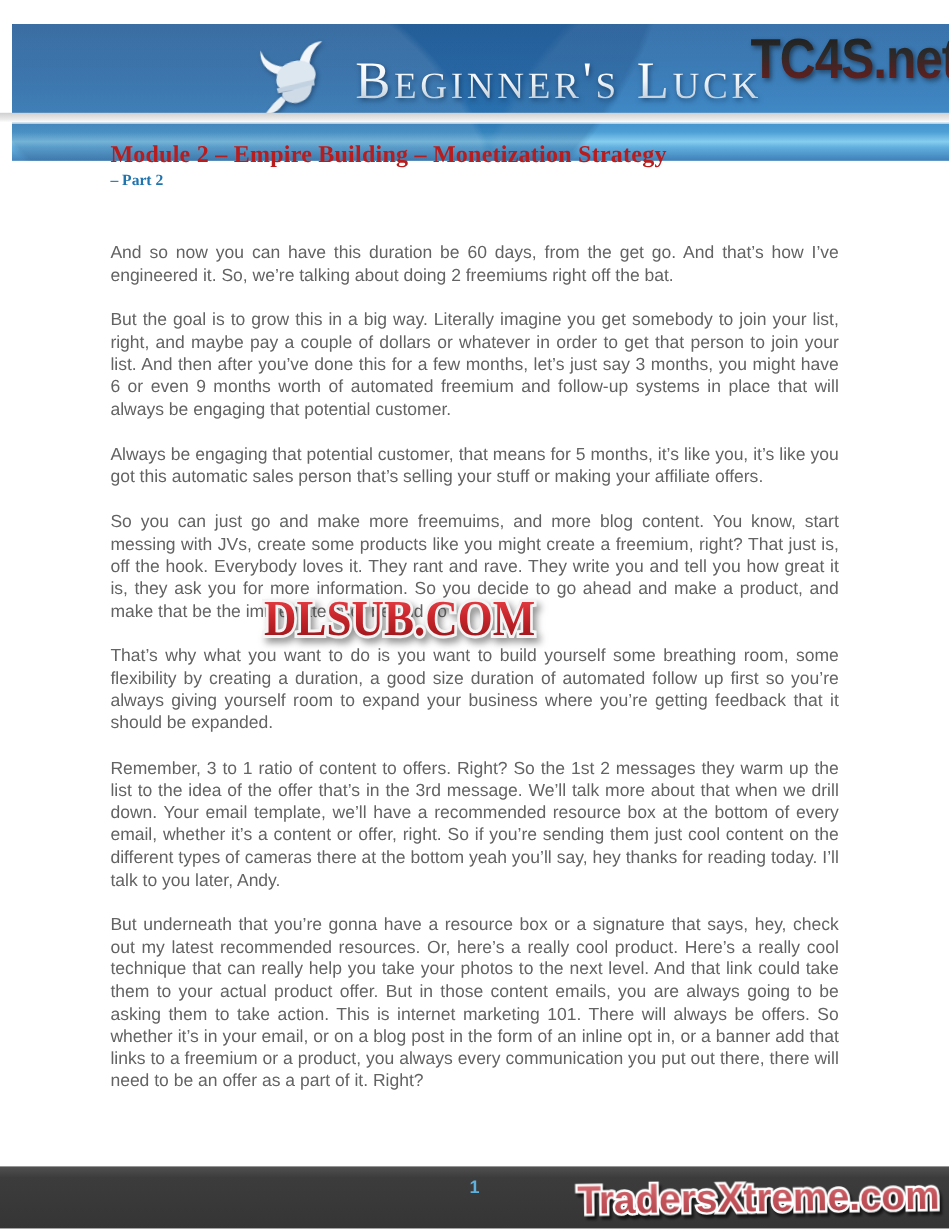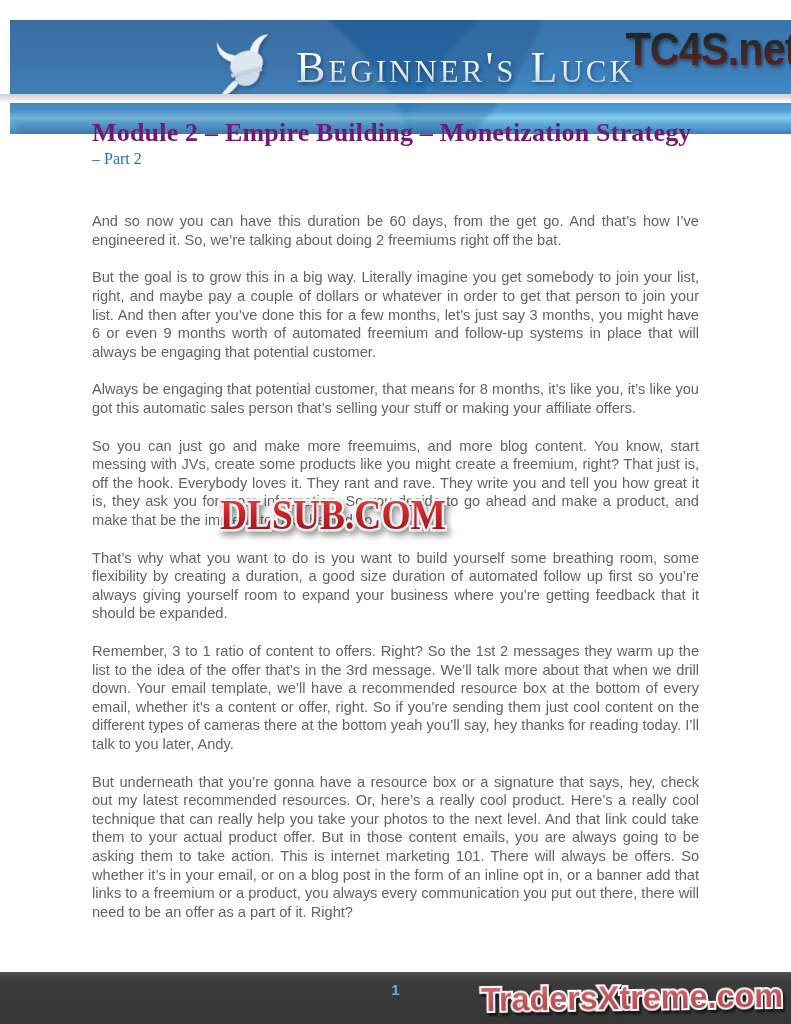--- a/index.html
+++ b/index.html
@@ -25,23 +25,23 @@
   .tc4s{position:absolute;top:1px;right:3px;font-size:47px;font-weight:bold;letter-spacing:-1px;
     transform:scaleX(0.88);transform-origin:100% 0;white-space:nowrap;
     background:linear-gradient(180deg,#1e1e1e 8%,#2b2a2a 42%,#5c201e 78%,#7c2a25 100%);
     -webkit-background-clip:text;background-clip:text;color:transparent;
     filter:drop-shadow(2px 2px 2px rgba(0,0,0,0.45));}
   .divider-strip{position:absolute;left:0;top:94px;width:791px;height:8px;
     background:linear-gradient(180deg,#cfcfcf,#ececec 70%,#ffffff);border-bottom:1px solid #fff;}
 
   
   .content{position:absolute;left:92px;top:118px;width:607px;}
-  h1{margin:0;font-family:"Liberation Serif",serif;font-weight:bold;font-size:26px;line-height:1.12;
-     color:#701a75;letter-spacing:0.2px;}
-  h2{margin:2px 0 0 0;font-family:"Liberation Serif",serif;font-weight:normal;font-size:16px;line-height:1.2;
+  h1{margin:0;font-family:"Liberation Serif",serif;font-weight:bold;font-size:20px;line-height:1.12;
+     color:#b91c1c;letter-spacing:0.2px;}
+  h2{margin:2px 0 0 0;font-family:"Liberation Serif",serif;font-weight:bold;font-size:13px;line-height:1.2;
      color:#1f74ae;}
   .body-text p{margin:19px 0 0 0;font-size:14.6px;line-height:18.6px;color:#636363;
      text-align:justify;}
   .body-text p:first-child{margin-top:44px;}
 
   
   .dlsub{position:absolute;left:214px;top:487px;width:238px;height:54px;
      filter:drop-shadow(3px 4px 3px rgba(60,60,60,0.55));}
   .traders{position:absolute;right:1px;bottom:4px;width:316px;height:44px;transform:rotate(-0.8deg);
      filter:drop-shadow(2px 3px 1px rgba(0,0,0,0.6));}
@@ -80,21 +80,21 @@
     <div class="tc4s">TC4S.net</div>
   </div>
   <div class="divider-strip"></div>
 
   <div class="content">
     <h1>Module 2 – Empire Building – Monetization Strategy</h1>
     <h2>– Part 2</h2>
     <div class="body-text">
       <p>And so now you can have this duration be 60 days, from the get go. And that’s how I’ve engineered it. So, we’re talking about doing 2 freemiums right off the bat.</p>
       <p>But the goal is to grow this in a big way. Literally imagine you get somebody to join your list, right, and maybe pay a couple of dollars or whatever in order to get that person to join your list. And then after you’ve done this for a few months, let’s just say 3 months, you might have 6 or even 9 months worth of automated freemium and follow-up systems in place that will always be engaging that potential customer.</p>
-      <p>Always be engaging that potential customer, that means for 8 months, it’s like you, it’s like you got this automatic sales person that’s selling your stuff or making your affiliate offers.</p>
+      <p>Always be engaging that potential customer, that means for 5 months, it’s like you, it’s like you got this automatic sales person that’s selling your stuff or making your affiliate offers.</p>
       <p>So you can just go and make more freemuims, and more blog content. You know, start messing with JVs, create some products like you might create a freemium, right? That just is, off the hook. Everybody loves it. They rant and rave. They write you and tell you how great it is, they ask you for more information. So you decide to go ahead and make a product, and make that be the immediate offer behind yo</p>
       <p>That’s why what you want to do is you want to build yourself some breathing room, some flexibility by creating a duration, a good size duration of automated follow up first so you’re always giving yourself room to expand your business where you’re getting feedback that it should be expanded.</p>
       <p>Remember, 3 to 1 ratio of content to offers. Right? So the 1st 2 messages they warm up the list to the idea of the offer that’s in the 3rd message. We’ll talk more about that when we drill down. Your email template, we’ll have a recommended resource box at the bottom of every email, whether it’s a content or offer, right. So if you’re sending them just cool content on the different types of cameras there at the bottom yeah you’ll say, hey thanks for reading today. I’ll talk to you later, Andy.</p>
       <p>But underneath that you’re gonna have a resource box or a signature that says, hey, check out my latest recommended resources. Or, here’s a really cool product. Here’s a really cool technique that can really help you take your photos to the next level. And that link could take them to your actual product offer. But in those content emails, you are always going to be asking them to take action. This is internet marketing 101. There will always be offers. So whether it’s in your email, or on a blog post in the form of an inline opt in, or a banner add that links to a freemium or a product, you always every communication you put out there, there will need to be an offer as a part of it. Right?</p>
     </div>
   </div>
 
   <svg class="dlsub" viewBox="0 0 238 54" aria-hidden="true">
     <defs>
       <linearGradient id="gradDL" x1="0" y1="0" x2="0" y2="1">

